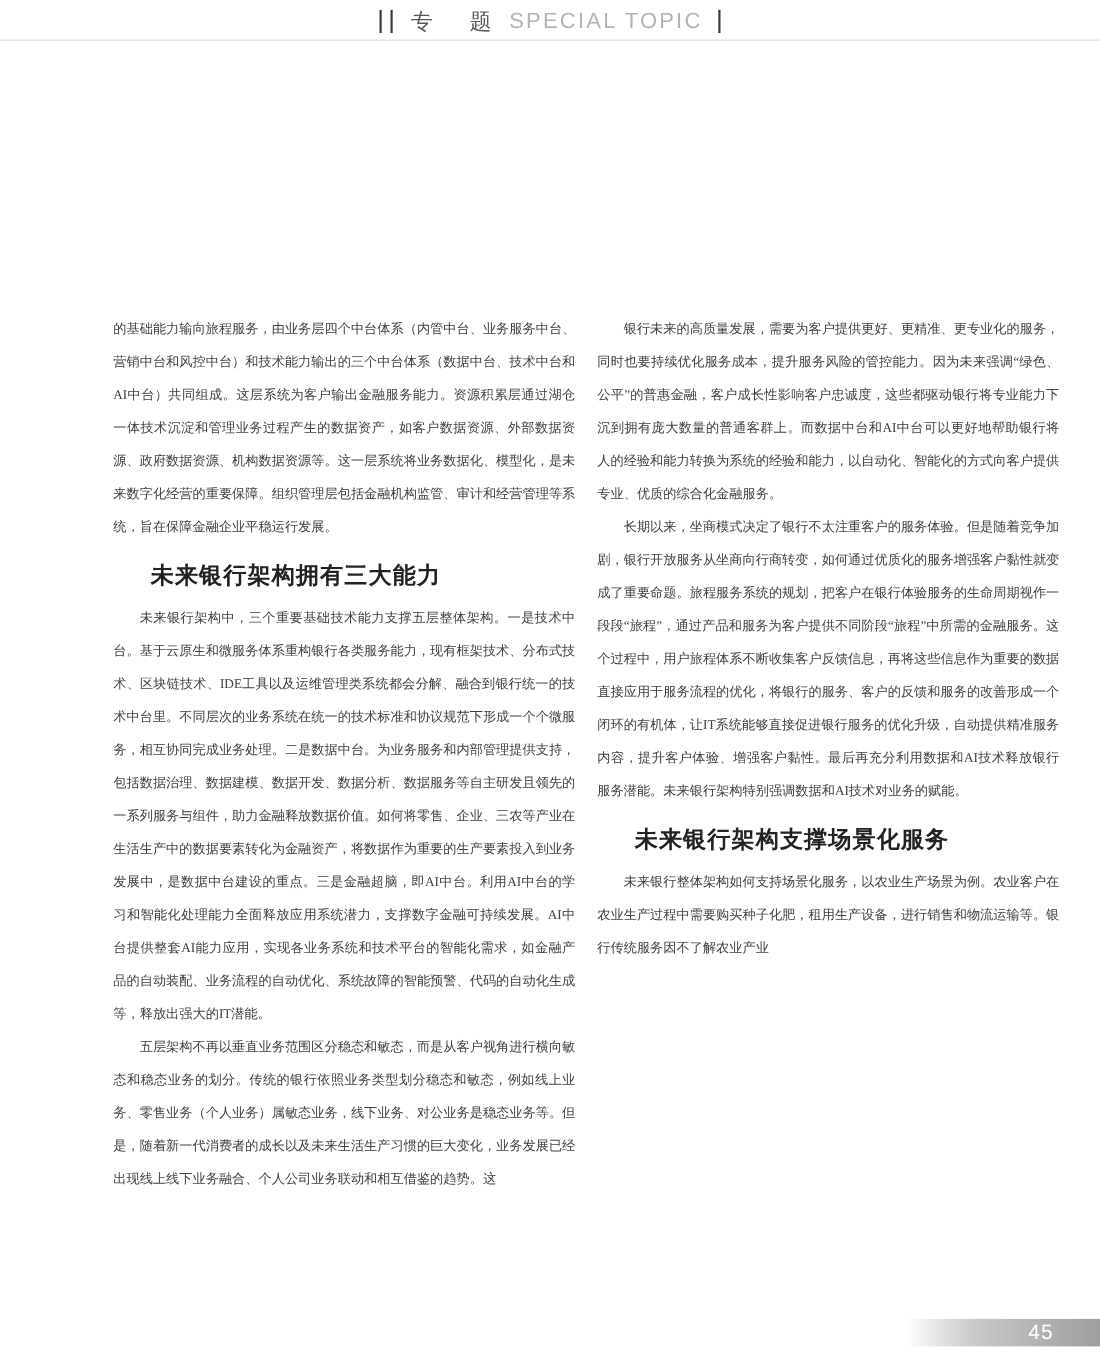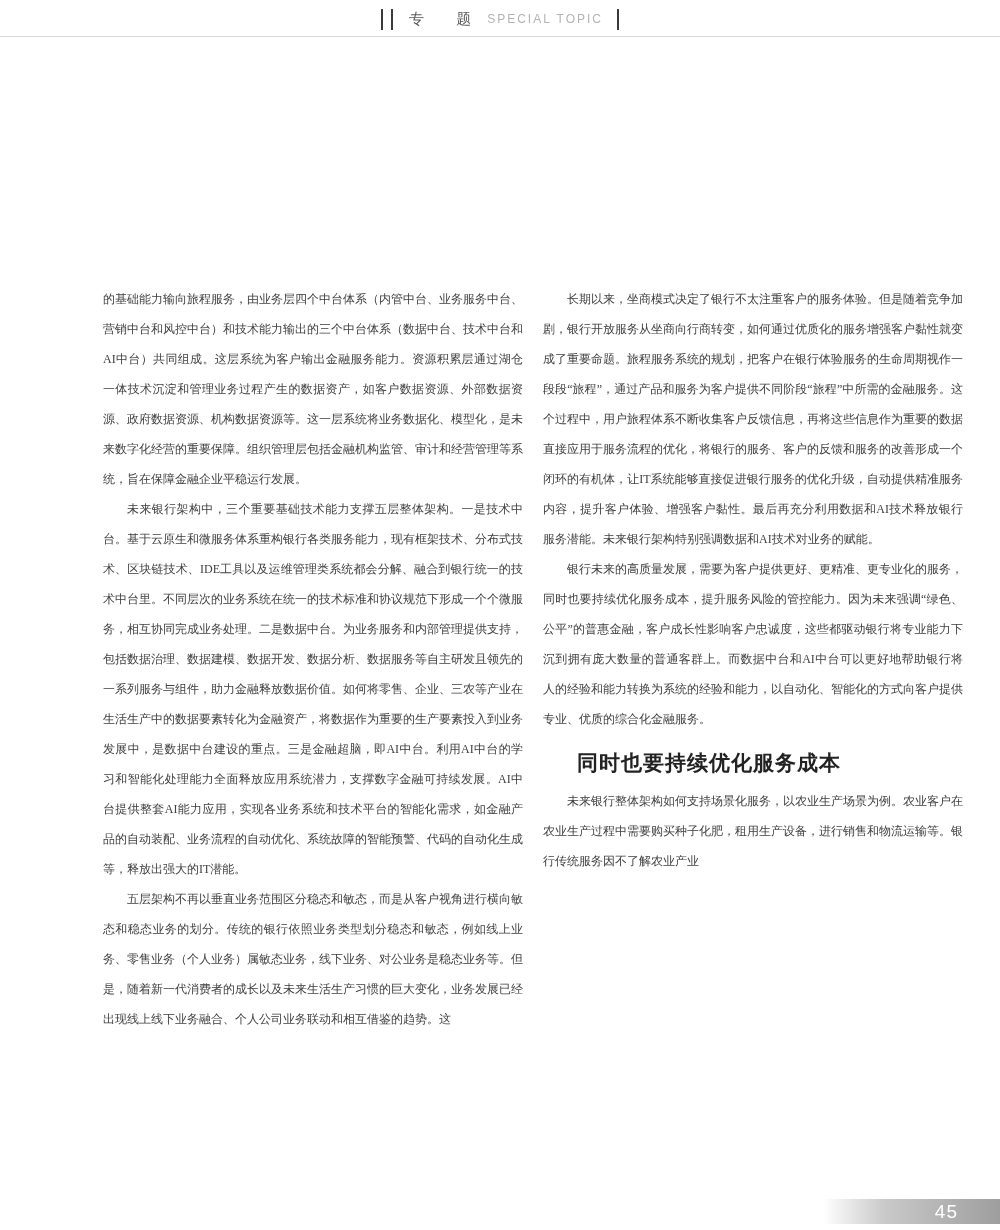--- a/index.html
+++ b/index.html
@@ -15,22 +15,22 @@
 
   
   .page-header{
     position:absolute;top:6px;left:0;width:100%;height:26px;
     display:flex;align-items:center;justify-content:center;
     font-family:"Liberation Sans","DejaVu Sans",sans-serif;
   }
   .dbar{display:inline-block;width:8px;height:21px;
     border-left:2px solid #3a3a3a;border-right:2px solid #3a3a3a;margin-right:16px;}
   .sbar{display:inline-block;width:2px;height:21px;background:#3a3a3a;margin-left:14px;}
-  .title-cn{font-size:15px;color:#5a5a5a;letter-spacing:14px;font-weight:500;text-align:right;}
-  .title-en{font-size:12px;color:#b3b3b3;letter-spacing:2px;margin-left:2px;}
+  .title-cn{font-size:20px;color:#5a5a5a;letter-spacing:14px;font-weight:500;text-align:right;}
+  .title-en{font-size:20px;color:#b3b3b3;letter-spacing:2px;margin-left:2px;}
   .header-rule{
     position:absolute;top:36px;left:0;width:100%;height:1px;background:#d9d9d9;
   }
 
   
   .columns{
     position:absolute;top:284px;left:103px;
     display:flex;gap:20px;
   }
   .col{width:420px;}
@@ -78,28 +78,29 @@
     <span class="title-en">SPECIAL TOPIC</span>
     <span class="sbar"></span>
   </header>
 
   <div class="header-rule"></div>
 
   <main class="columns">
 
     <section class="col">
       <p class="cont">的基础能力输向旅程服务，由业务层四个中台体系（内管中台、业务服务中台、营销中台和风控中台）和技术能力输出的三个中台体系（数据中台、技术中台和AI中台）共同组成。这层系统为客户输出金融服务能力。资源积累层通过湖仓一体技术沉淀和管理业务过程产生的数据资产，如客户数据资源、外部数据资源、政府数据资源、机构数据资源等。这一层系统将业务数据化、模型化，是未来数字化经营的重要保障。组织管理层包括金融机构监管、审计和经营管理等系统，旨在保障金融企业平稳运行发展。</p>
+      <h2>未来银行架构拥有三大能力</h2>
       <p class="ind">未来银行架构中，三个重要基础技术能力支撑五层整体架构。一是技术中台。基于云原生和微服务体系重构银行各类服务能力，现有框架技术、分布式技术、区块链技术、IDE工具以及运维管理类系统都会分解、融合到银行统一的技术中台里。不同层次的业务系统在统一的技术标准和协议规范下形成一个个微服务，相互协同完成业务处理。二是数据中台。为业务服务和内部管理提供支持，包括数据治理、数据建模、数据开发、数据分析、数据服务等自主研发且领先的一系列服务与组件，助力金融释放数据价值。如何将零售、企业、三农等产业在生活生产中的数据要素转化为金融资产，将数据作为重要的生产要素投入到业务发展中，是数据中台建设的重点。三是金融超脑，即AI中台。利用AI中台的学习和智能化处理能力全面释放应用系统潜力，支撑数字金融可持续发展。AI中台提供整套AI能力应用，实现各业务系统和技术平台的智能化需求，如金融产品的自动装配、业务流程的自动优化、系统故障的智能预警、代码的自动化生成等，释放出强大的IT潜能。</p>
       <p class="ind">五层架构不再以垂直业务范围区分稳态和敏态，而是从客户视角进行横向敏态和稳态业务的划分。传统的银行依照业务类型划分稳态和敏态，例如线上业务、零售业务（个人业务）属敏态业务，线下业务、对公业务是稳态业务等。但是，随着新一代消费者的成长以及未来生活生产习惯的巨大变化，业务发展已经出现线上线下业务融合、个人公司业务联动和相互借鉴的趋势。这</p>
     </section>
 
     <section class="col">
+      <p class="ind">银行未来的高质量发展，需要为客户提供更好、更精准、更专业化的服务，同时也要持续优化服务成本，提升服务风险的管控能力。因为未来强调“绿色、公平”的普惠金融，客户成长性影响客户忠诚度，这些都驱动银行将专业能力下沉到拥有庞大数量的普通客群上。而数据中台和AI中台可以更好地帮助银行将人的经验和能力转换为系统的经验和能力，以自动化、智能化的方式向客户提供专业、优质的综合化金融服务。</p>
       <p class="ind">长期以来，坐商模式决定了银行不太注重客户的服务体验。但是随着竞争加剧，银行开放服务从坐商向行商转变，如何通过优质化的服务增强客户黏性就变成了重要命题。旅程服务系统的规划，把客户在银行体验服务的生命周期视作一段段“旅程”，通过产品和服务为客户提供不同阶段“旅程”中所需的金融服务。这个过程中，用户旅程体系不断收集客户反馈信息，再将这些信息作为重要的数据直接应用于服务流程的优化，将银行的服务、客户的反馈和服务的改善形成一个闭环的有机体，让IT系统能够直接促进银行服务的优化升级，自动提供精准服务内容，提升客户体验、增强客户黏性。最后再充分利用数据和AI技术释放银行服务潜能。未来银行架构特别强调数据和AI技术对业务的赋能。</p>
-      <p class="ind">银行未来的高质量发展，需要为客户提供更好、更精准、更专业化的服务，同时也要持续优化服务成本，提升服务风险的管控能力。因为未来强调“绿色、公平”的普惠金融，客户成长性影响客户忠诚度，这些都驱动银行将专业能力下沉到拥有庞大数量的普通客群上。而数据中台和AI中台可以更好地帮助银行将人的经验和能力转换为系统的经验和能力，以自动化、智能化的方式向客户提供专业、优质的综合化金融服务。</p>
-      <h2>同时也要持续优化服务成本</h2>
+      <h2>未来银行架构支撑场景化服务</h2>
       <p class="ind">未来银行整体架构如何支持场景化服务，以农业生产场景为例。农业客户在农业生产过程中需要购买种子化肥，租用生产设备，进行销售和物流运输等。银行传统服务因不了解农业产业</p>
     </section>
 
   </main>
 
   <div class="pagenum-bar">
     <span>45</span>
   </div>
 
 </div>

